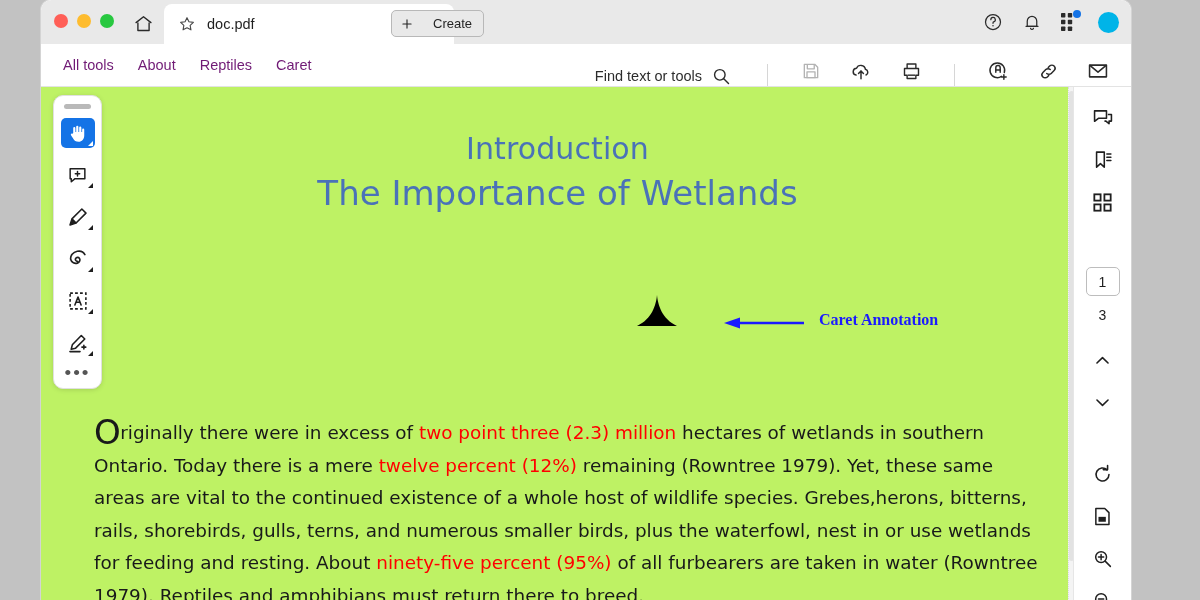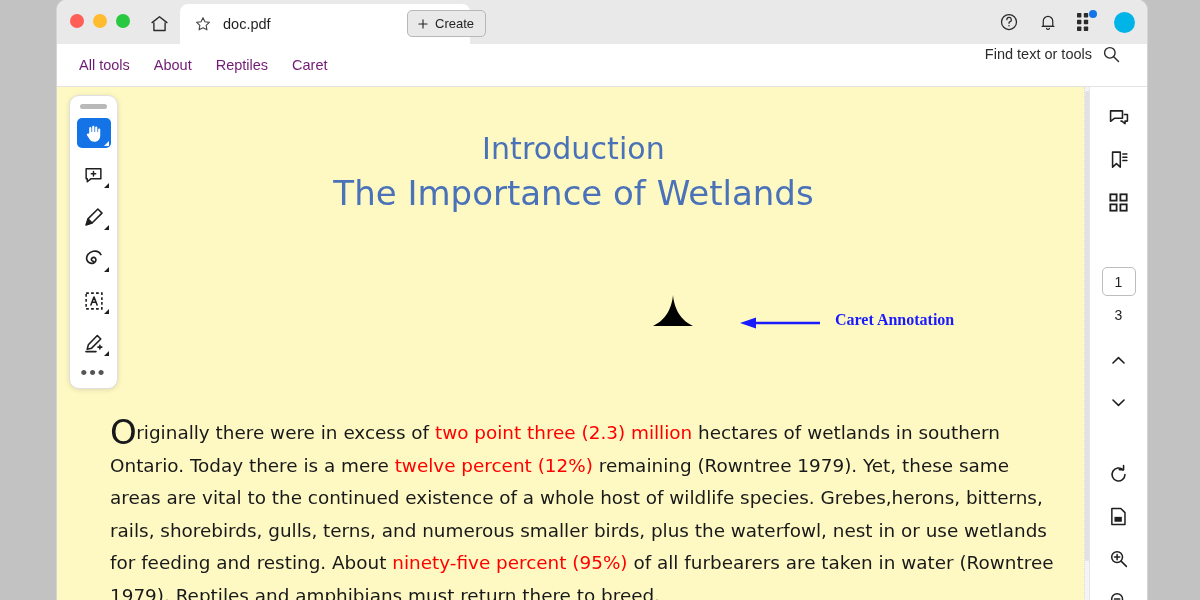--- a/index.html
+++ b/index.html
@@ -4,21 +4,21 @@
 <style>
   html, body {
     margin: 0; padding: 0;
     width: 1200px; height: 600px;
     overflow: hidden;
     background: #c2c2c2;
     font-family: "Liberation Sans", sans-serif;
   }
   #app {
     position: absolute;
-    left: 57px; top: 0; width: 1090px; height: 600px;
+    left: 41px; top: 0; width: 1090px; height: 600px;
     background: #ffffff;
     border-radius: 10px 10px 0 0;
     overflow: hidden;
     box-shadow: 0 0 0 1px #d4d4d4;
   }
 
   
   .titlebar {
     position: relative;
     height: 44px;
@@ -57,21 +57,21 @@
   }
   .tab .tab-close { margin-right: 16px; display: flex; cursor: pointer; }
 
   .create-btn {
     position: absolute; left: 350px; top: 10px;
     height: 25px;
     padding: 0 11px 0 8px;
     border: 1px solid #b8b8b8;
     border-radius: 5px;
     background: #e9e9e9;
-    display: flex; align-items: center; gap: 5px;
+    display: flex; align-items: center; gap: 19px;
     font-size: 13px; color: #242424;
     cursor: pointer;
   }
 
   .tb-right {
     position: absolute; right: 12px; top: 0; height: 44px;
     display: flex; align-items: center; gap: 19px;
   }
   .avatar {
     width: 21px; height: 21px; border-radius: 50%;
@@ -95,21 +95,21 @@
     position: absolute; left: 10px; top: 0; height: 42px;
     display: flex; align-items: center;
   }
   .menu-item {
     font-size: 14.5px; color: #701a75;
     padding: 4px 12px;
     cursor: pointer;
   }
   .menu-right {
     position: absolute; right: 14px; top: 0; height: 42px;
-    display: flex; align-items: flex-end; gap: 12px; flex-direction: column;
+    display: flex; align-items: flex-end; gap: 12px;
   }
   .find-box {
     display: flex; align-items: center; gap: 9px;
     margin-right: 12px; cursor: pointer;
   }
   .find-box .find-label { font-size: 14.5px; color: #2c2c2c; }
   .vdiv {
     width: 1px; height: 22px; background: #d6d6d6; margin: 0 12px;
   }
   .ticon {
@@ -158,21 +158,21 @@
   .rail-btn.active .rail-caret { border-bottom-color: #ffffff; }
   .rail-more {
     font-size: 19px; color: #555; letter-spacing: 2px;
     line-height: 10px; margin-top: -2px; cursor: pointer;
   }
 
   
   .page {
     position: absolute; left: 0; top: 0;
     width: 1033px; height: 514px;
-    background: #fef9c3;
+    background: #bef264;
     overflow: hidden;
   }
   .doc-title {
     position: absolute; left: 0; top: 44px; width: 1033px;
     text-align: center;
     font-size: 30px;
     color: #4a72b8;
     font-family: "DejaVu Sans", sans-serif;
     letter-spacing: 0.1px;
   }

